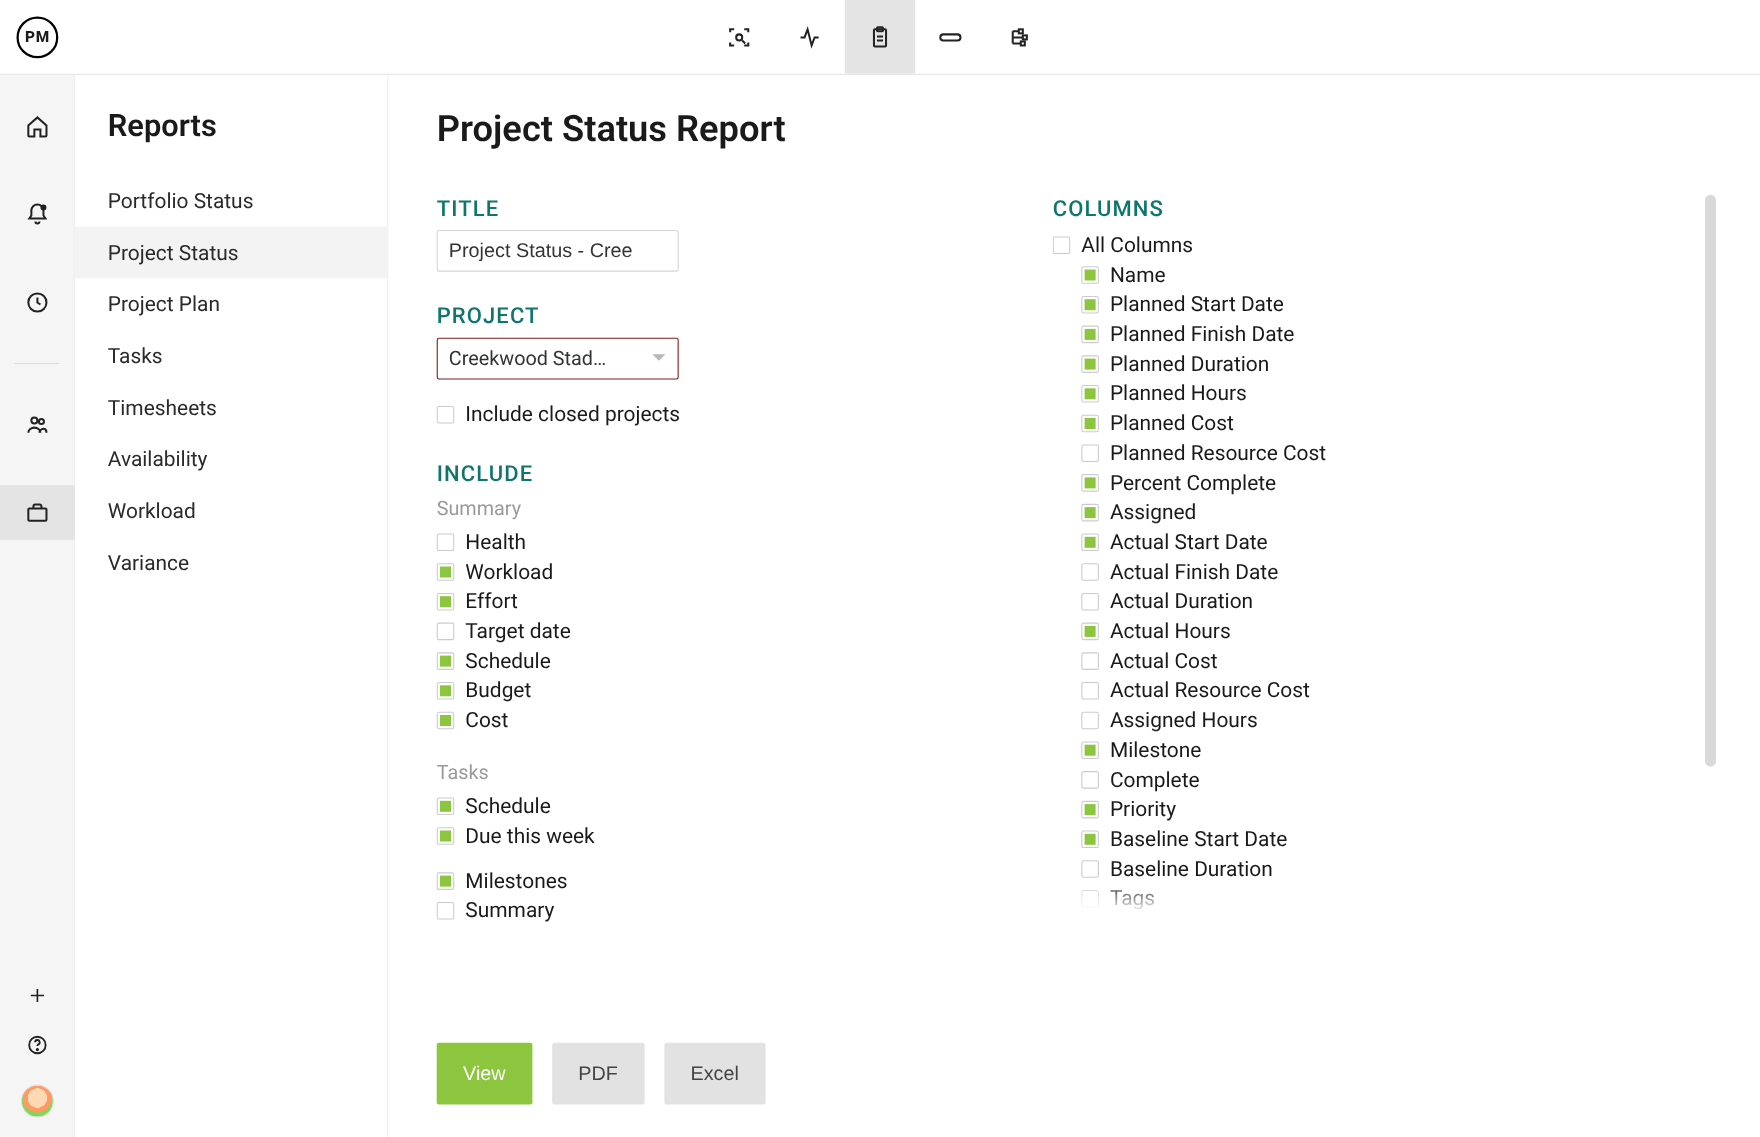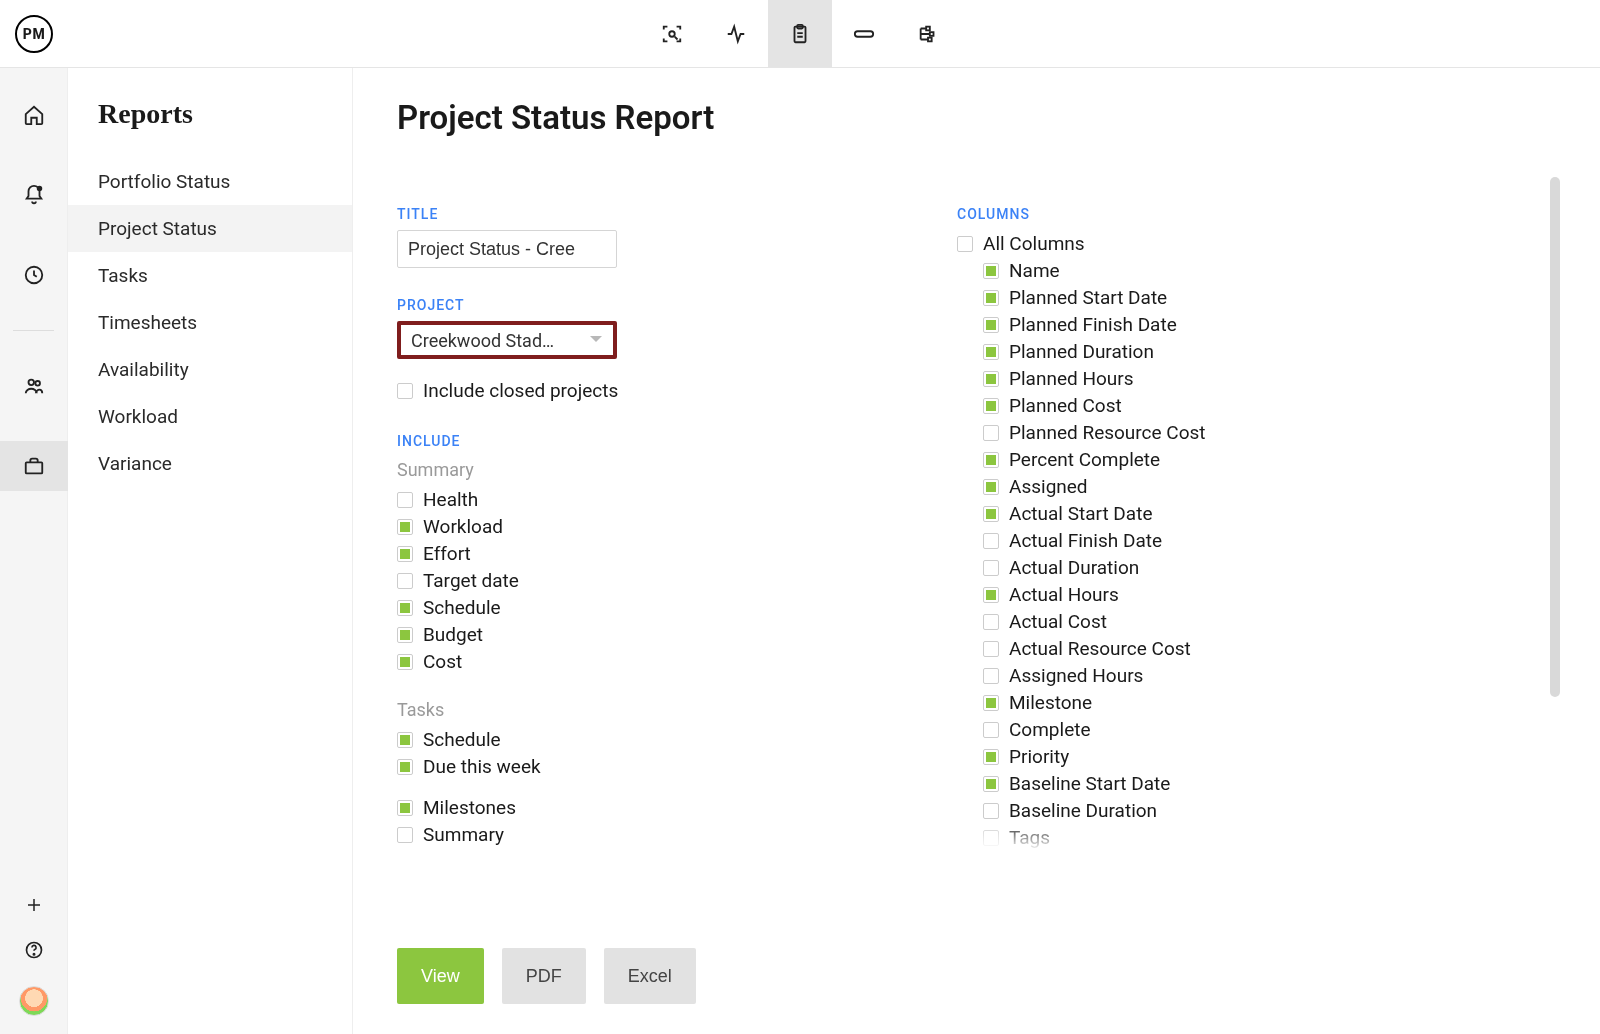--- a/index.html
+++ b/index.html
@@ -59,50 +59,49 @@
     width: 30px; height:30px; border-radius:50%;
     background: radial-gradient(circle at 50% 40%, #ffd9b3 0 40%, #ff9966 41% 60%, #7ed957 61% 100%);
     border:1px solid #ddd;
   }
   
   .sidebar {
     width: 285px; border-right: 1px solid #eee; background:#fff;
     padding: 30px 0 0 0;
   }
   .sidebar h1 {
-    font-size: 28px; font-weight: 600; padding: 0 30px 28px 30px; font-family: Liberation Serif, serif;
+    font-size: 28px; font-weight: 600; padding: 0 30px 28px 30px;
   }
   .side-item {
     padding: 12px 30px; font-size: 19px; color:#2a2a2a; cursor:pointer;
   }
   .side-item.active { background:#f3f3f3; }
   
   .main {
     flex:1; padding: 30px 40px 0 44px; position: relative; overflow:hidden;
   }
   .main h2 {
     font-size: 33px; font-weight: 600; margin-bottom: 40px;
   }
   .cols {
     display:flex; gap: 140px;
     height: calc(100% - 160px);
   }
   .col-left { width: 420px; }
   .col-right { flex:1; position: relative; }
   .form-label {
-    font-size: 14px; letter-spacing: 1px; color:#3b82f6; font-weight:500;
+    font-size: 20px; letter-spacing: 1px; color:#0f766e; font-weight:500;
     margin-bottom: 8px;
-    margin-top: 29px;
   }
   .text-input {
     width: 220px; height: 38px; border:1px solid #d5d5d5; border-radius:2px;
     padding: 0 10px; font-size: 18px; color:#333;
   }
   .select-wrap {
-    width: 220px; height: 38px; border:4px solid #7f1d1d; border-radius:2px;
+    width: 220px; height: 38px; border:1px solid #7f1d1d; border-radius:2px;
     padding: 0 10px; display:flex; align-items:center; justify-content:space-between;
     font-size: 18px; color:#333; cursor:pointer; margin-bottom: 18px;
   }
   .select-wrap .caret { color:#b8b8b8; }
   .block { margin-bottom: 28px; }
   .sub-label { font-size: 18px; color:#9a9a9a; margin-bottom: 6px; margin-top: 10px; }
   .check-row {
     display:flex; align-items:center; gap:10px; padding: 2px 0; font-size: 19px;
   }
   .check-box {
@@ -228,20 +227,21 @@
       </div>
       <div class="avatar"></div>
     </div>
   </div>
 
   <div class="sidebar">
     <h1>Reports</h1>
     <div id="side-items">
         <div class="side-item">Portfolio Status</div>
         <div class="side-item active">Project Status</div>
+        <div class="side-item">Project Plan</div>
         <div class="side-item">Tasks</div>
         <div class="side-item">Timesheets</div>
         <div class="side-item">Availability</div>
         <div class="side-item">Workload</div>
         <div class="side-item">Variance</div>
       </div>
   </div>
 
   <div class="main">
     <h2>Project Status Report</h2>

